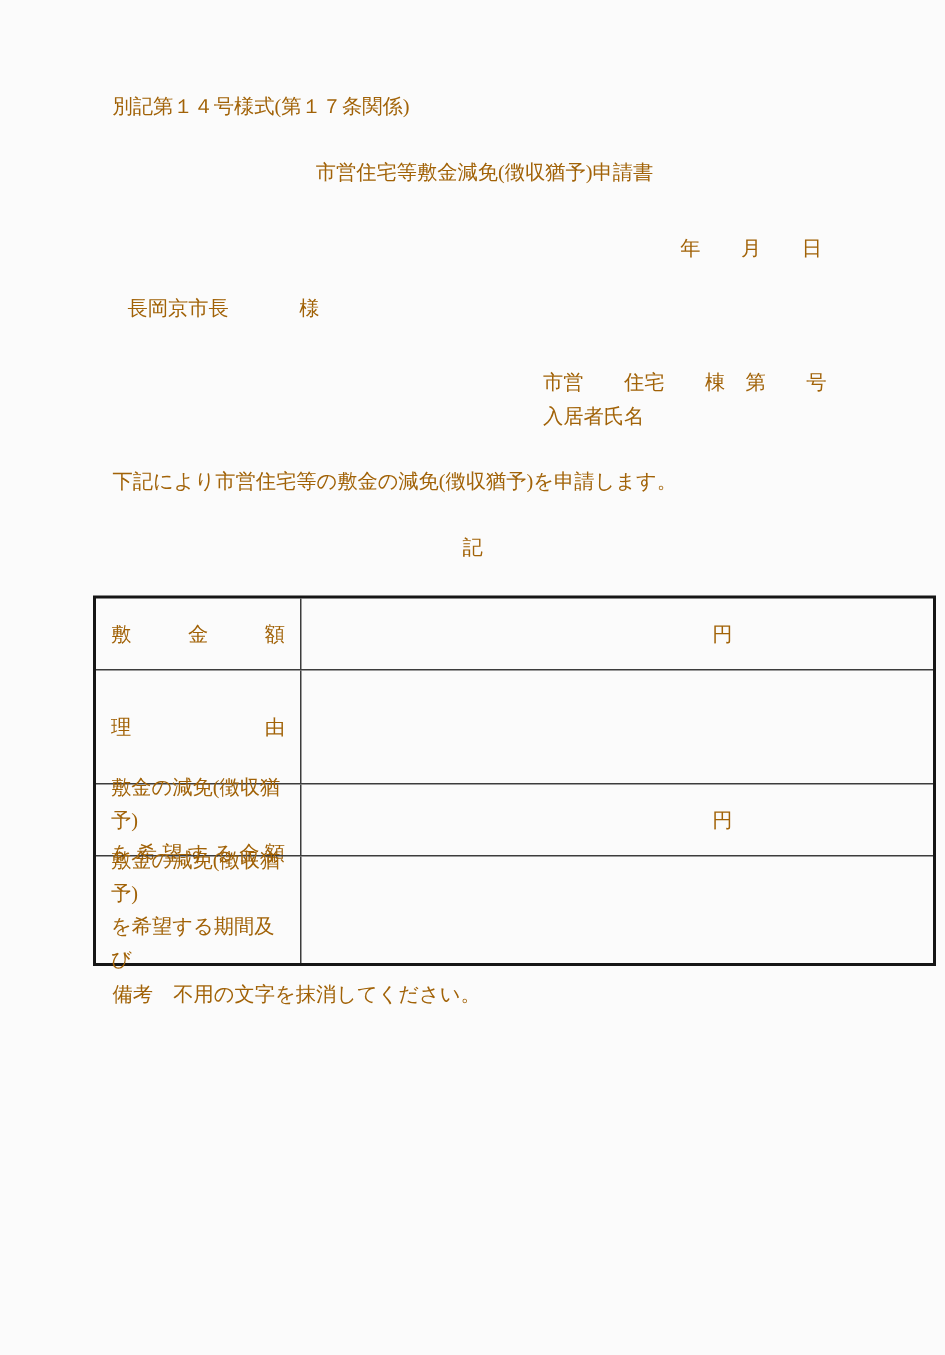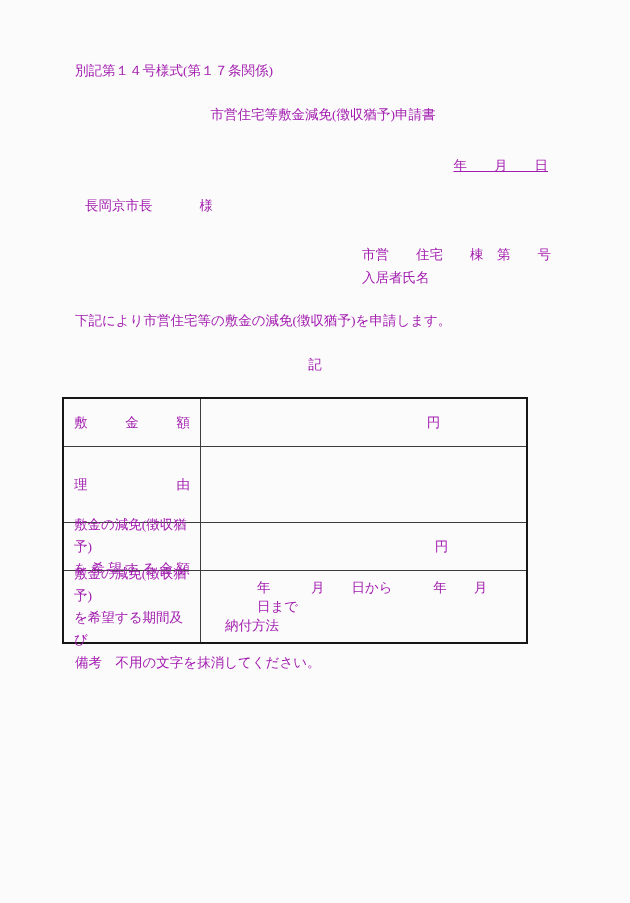--- a/index.html
+++ b/index.html
@@ -6,49 +6,49 @@
     margin: 0;
     padding: 0;
     background: #f7f7f7;
   }
   .page {
     position: relative;
     width: 630px;
     height: 903px;
     margin: 0 auto;
     background: #fbfbfb;
-    color: #a21caf;
+    color: #a16207;
     font-family: "Liberation Serif", "DejaVu Serif", serif;
     font-size: 13.5px;
     line-height: 19px;
     overflow: hidden;
   }
   .abs { position: absolute; }
 
   .form-number { left: 75px; top: 61px; }
   .doc-title   { left: 0; right: 0; top: 105px; text-align: center; padding-left: 16px; }
-  .date-line   { right: 82px; top: 156px; text-decoration: underline; }
+  .date-line   { right: 82px; top: 156px; }
   .addressee-row { left: 85px; top: 196px; display: flex; gap: 47px; text-align: center; }
   .applicant-block { left: 362px; top: 243px; line-height: 23px; }
   .body-text   { left: 75px; top: 311px; }
   .ki-heading  { left: 0; right: 0; top: 355px; text-align: center; }
   .note-line   { left: 75px; top: 653px; }
 
   .form-table {
     left: 62px; top: 397px;
-    width: 466px; height: 247px;
+    width: 562px; height: 247px;
     border: 2px solid #161616;
     box-sizing: border-box;
     display: flex;
     flex-direction: column;
     background: #fbfbfb;
   }
   .form-table * { box-sizing: border-box; }
   .trow { display: flex; width: 100%; }
-  .trow + .trow { border-top: 1px solid #3c3c3c; gap: 16px; }
+  .trow + .trow { border-top: 1px solid #3c3c3c; }
   .row-deposit { height: 47px; }
   .row-reason  { height: 76px; }
   .row-amount  { height: 48px; }
   .row-period  { height: 72px; }
 
   .cell-label {
     width: 137px;
     flex: 0 0 137px;
     border-right: 1px solid #3c3c3c;
     padding: 4px 10px;
@@ -131,23 +131,19 @@
       <div class="cell-value value-center-yen">
         <span>円</span>
       </div>
     </div>
 
     <div class="trow row-period">
       <div class="cell-label">
         <div class="nline">敷金の減免(徴収猶予)</div>
         <div class="nline">を希望する期間及び</div>
       </div>
-      <div class="cell-value value-period">
-        <div class="period-line">年　　　月　　日から　　　年　　月　　日まで</div>
-        <div class="payment-line">納付方法</div>
-      </div>
     </div>
 
   </div>
 
   <div class="abs note-line">備考　不用の文字を抹消してください。</div>
 
 </div>
 
 </body></html>

